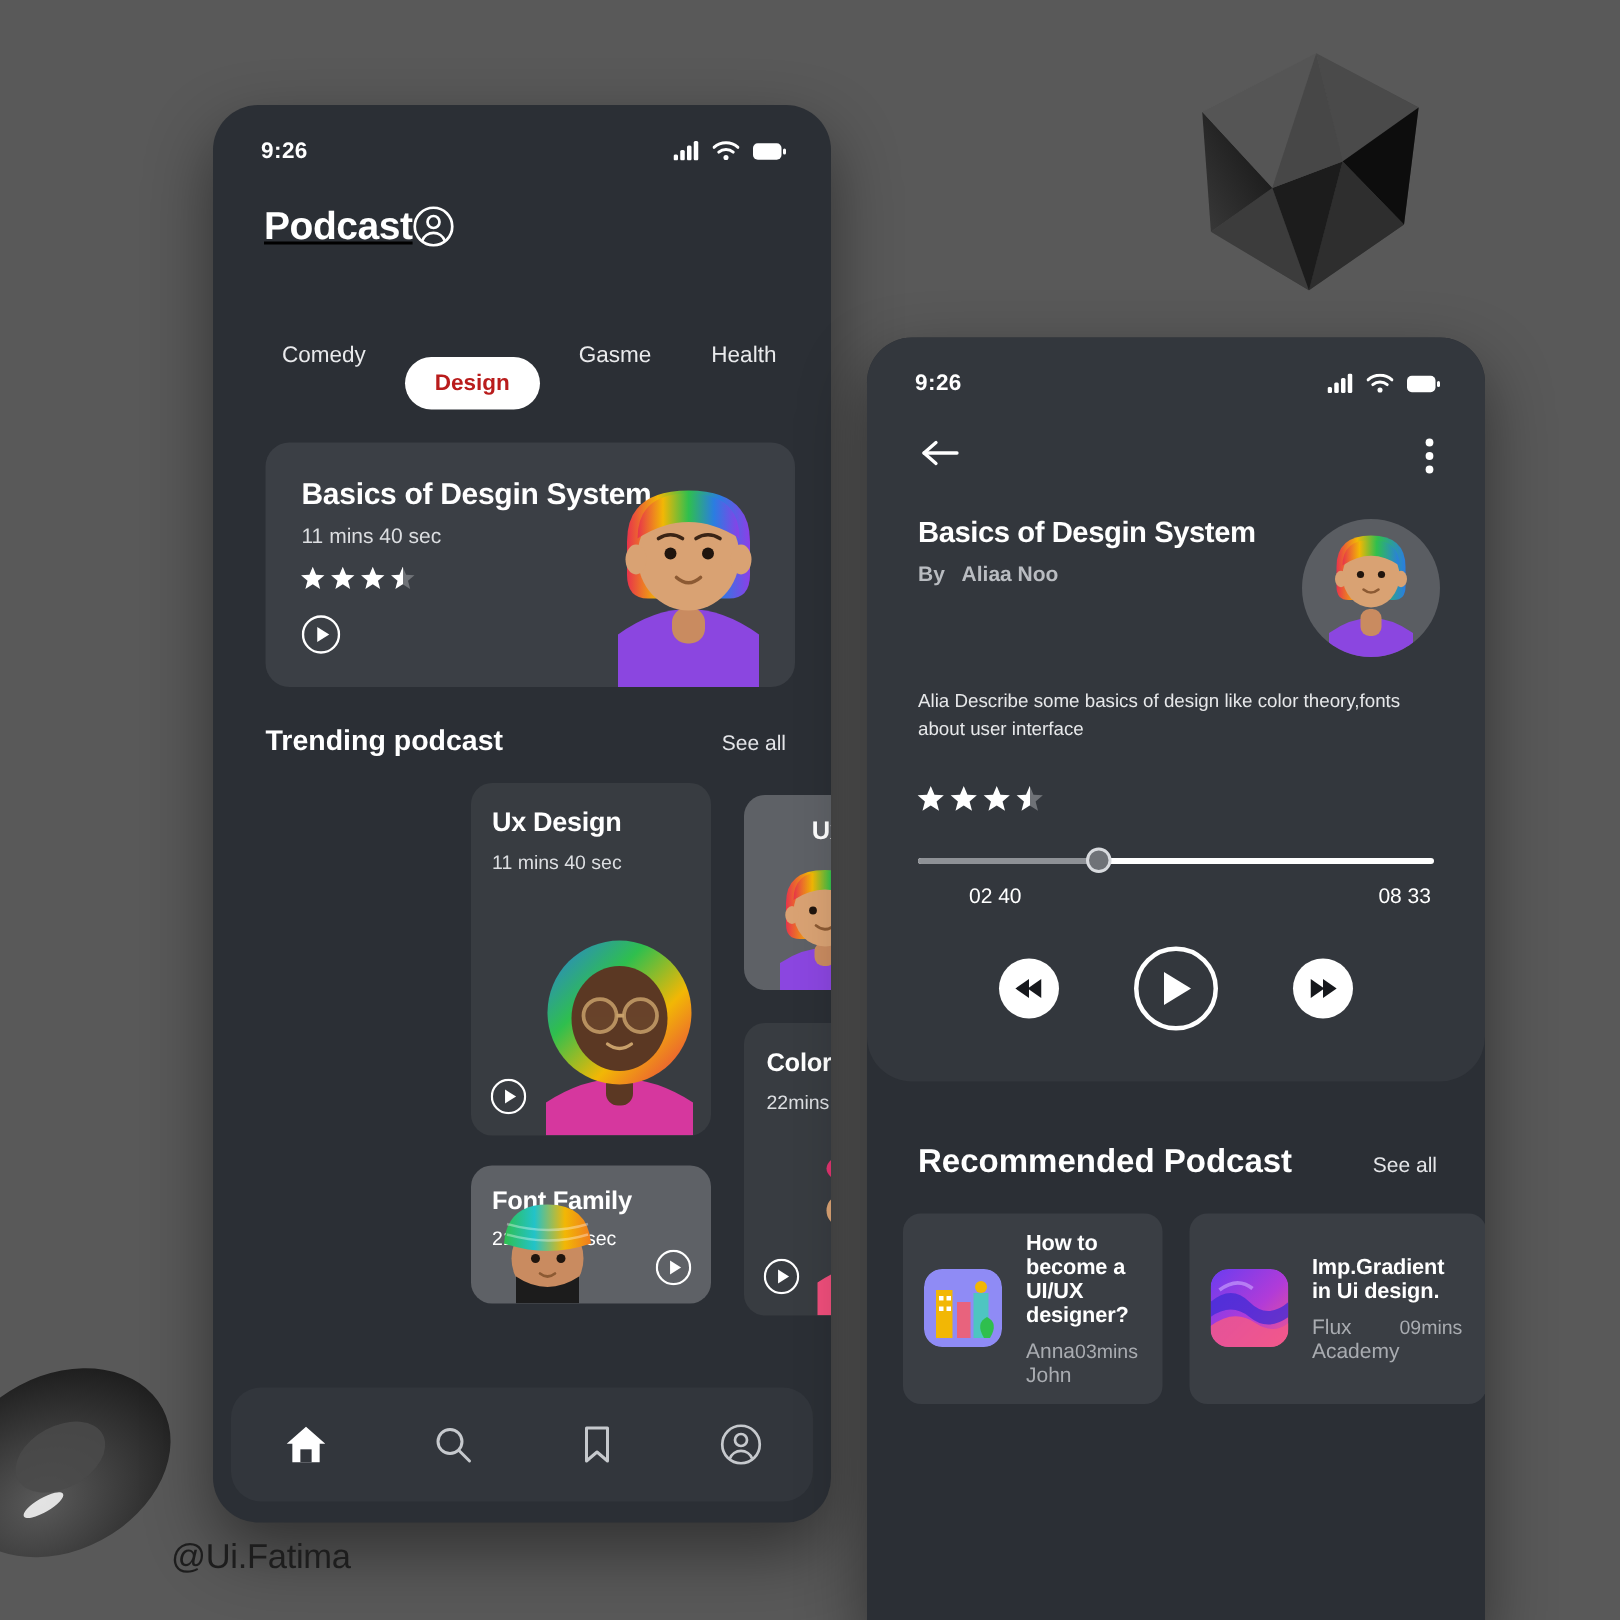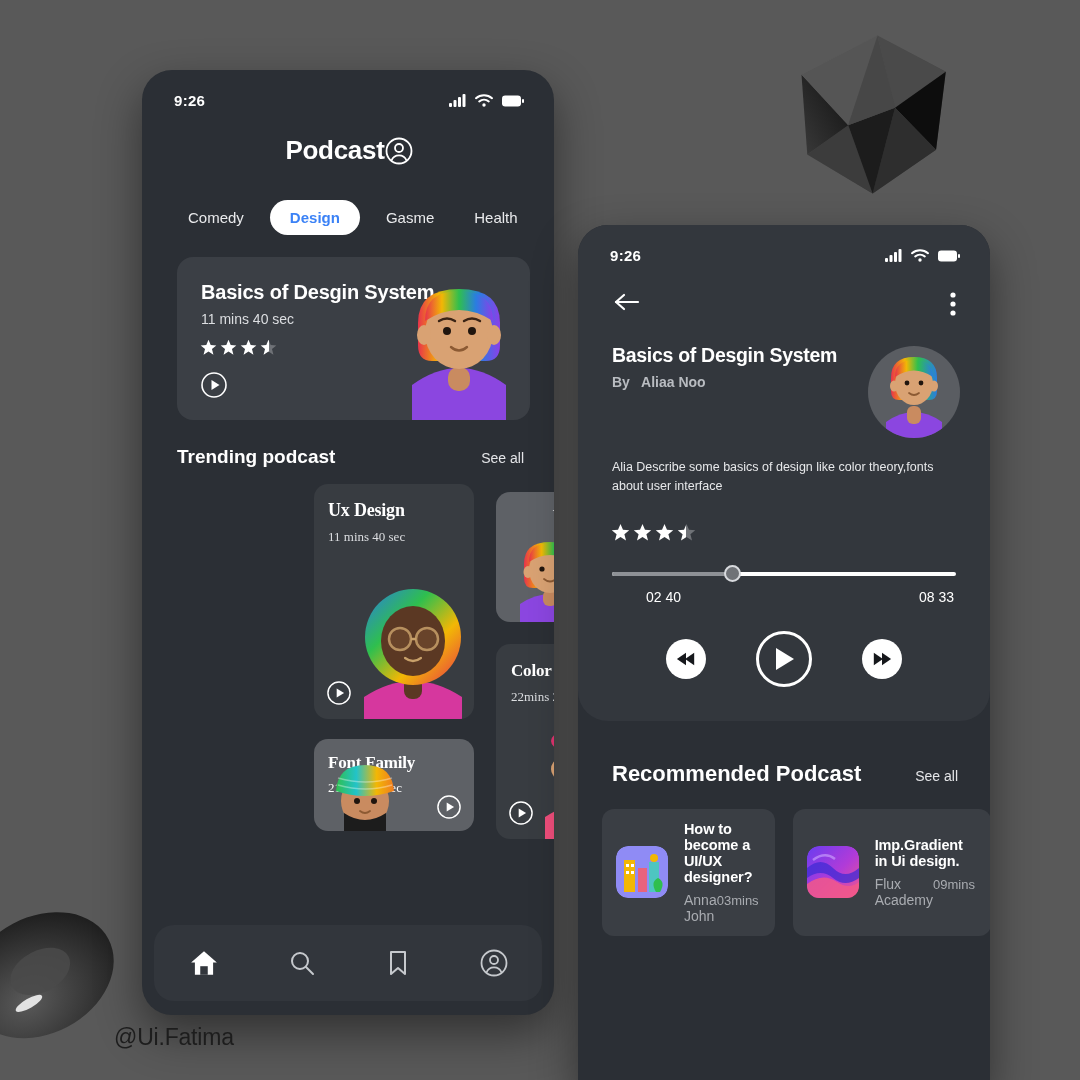--- a/index.html
+++ b/index.html
@@ -35,32 +35,33 @@
   
   .statusbar {
     display:flex; align-items:center; justify-content:space-between;
     padding:22px 30px 0 32px;
   }
   .status-time { color:#fff; font-size:15px; font-weight:bold; letter-spacing:.3px; }
   .status-icons { display:flex; align-items:center; gap:9px; }
 
   
   .title-row {
-    display:flex; align-items:center; justify-content:center;
+    display:flex; align-items:center; justify-content:flex-start;
     padding:26px 32px 0 34px;
+    text-decoration:underline;
   }
   .page-title { color:#fff; font-size:26px; font-weight:bold; letter-spacing:-.3px; }
 
   
   .tabs { display:flex; align-items:center; gap:12px; padding:34px 0 0 32px; }
   .tab {
     color:#e9eaec; font-size:15px; padding:9px 14px; border-radius:20px;
     white-space:nowrap;
   }
-  .tab.active { background:#fff; color:#3b82f6; font-weight:600; padding:9px 20px; }
+  .tab.active { background:#fff; color:#b91c1c; font-weight:600; padding:9px 20px;margin-top:38px; }
 
   
   .featured {
     position:relative; margin:22px 24px 0 35px; height:163px;
     background:#3b3f45; border-radius:16px; overflow:hidden;
   }
   .featured-title { color:#fff; font-size:20px; font-weight:bold; padding:24px 0 0 24px; letter-spacing:-.2px; }
   .featured-sub { color:#dcdee1; font-size:14px; padding:7px 0 0 24px; }
   .stars { display:flex; gap:3px; padding:12px 0 0 23px; }
   .featured-play { position:absolute; left:24px; bottom:22px; }
@@ -69,21 +70,21 @@
   
   .section-head {
     display:flex; align-items:baseline; justify-content:space-between;
     padding:26px 30px 0 35px;
   }
   .section-title { color:#fff; font-size:19px; font-weight:bold; }
   .see-all { color:#e4e5e8; font-size:14px; }
 
   
   .grid { position:relative; margin:16px 0 0 0; height:355px; }
-  .card { position:absolute; border-radius:14px; overflow:hidden;font-family:Liberation Serif, serif; }
+  .card { position:absolute; border-radius:14px; overflow:hidden; }
   .card-title { font-weight:bold; letter-spacing:-.2px; }
   .card-sub { font-size:13px; }
   .card-play { position:absolute; }
 
   #card-uxdesign  { left:172px; top:0;   width:160px; height:235px; background:#383c41; }
   #card-uxresearch{ left:354px; top:8px; width:160px; height:130px; background:#5e6166; }
   #card-color     { left:354px; top:160px; width:160px; height:195px; background:#383c41; }
   #card-font      { left:172px; top:255px; width:160px; height:92px; background:#5e6166; }
 
   

